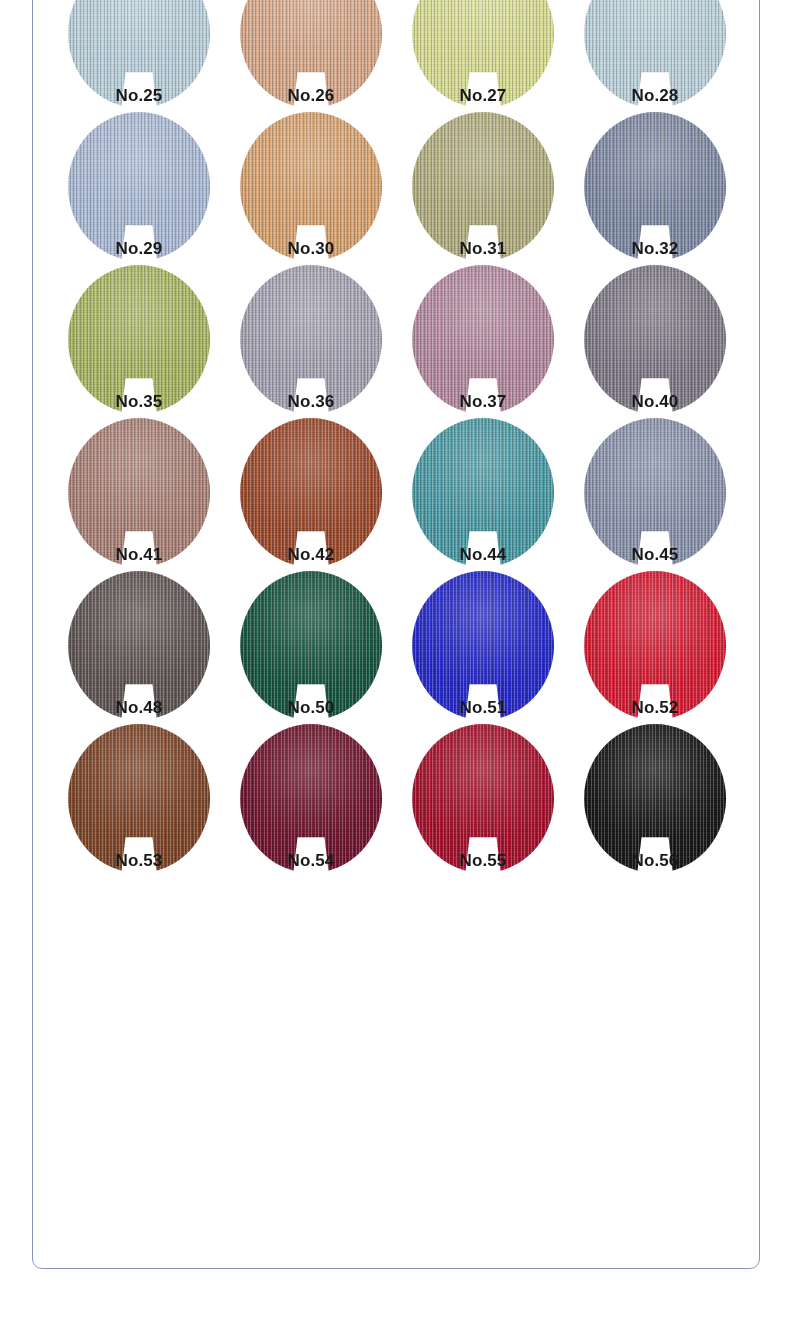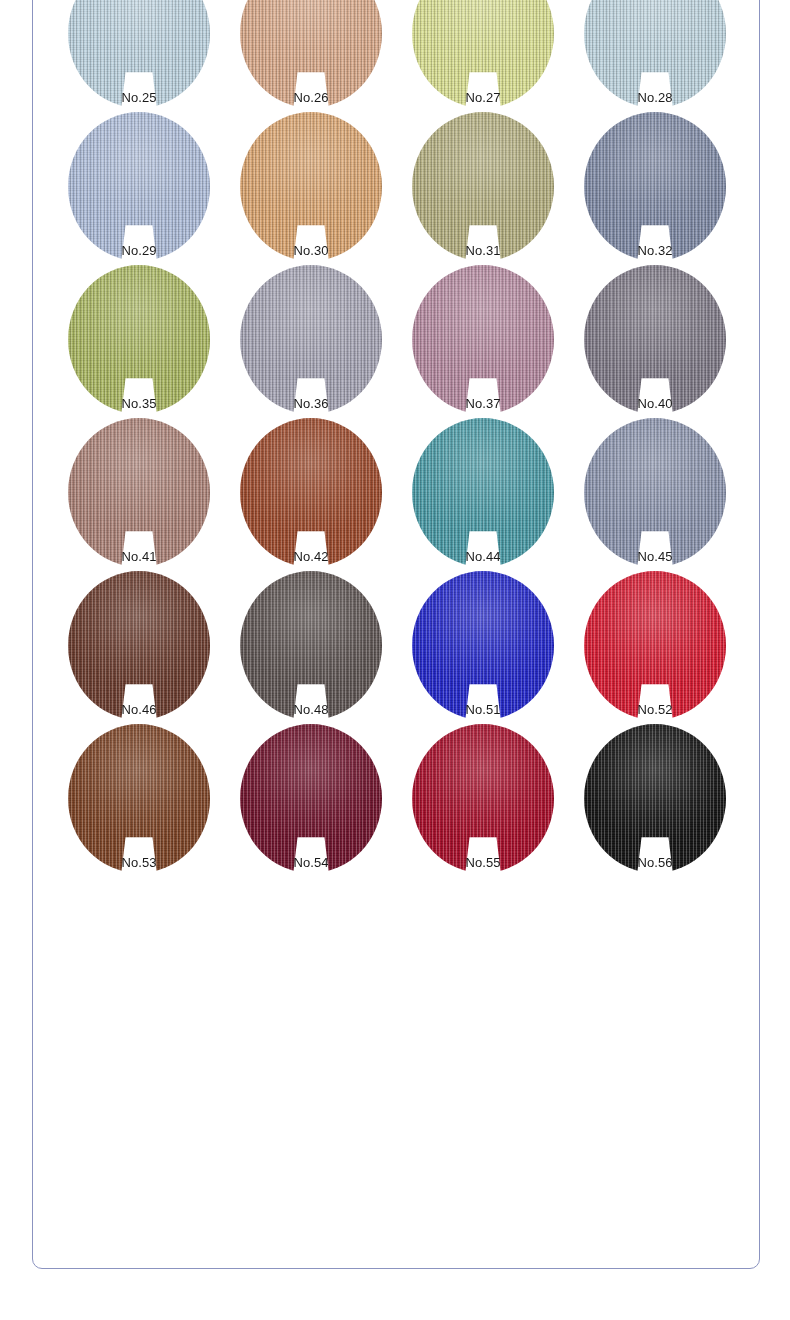--- a/index.html
+++ b/index.html
@@ -95,22 +95,22 @@
         rgba(0,0,0,0.22) 100%);
     pointer-events:none;
   }
 
   .swatch-label {
     position:absolute;
     left:0;
     bottom:2px;
     width:172px;
     text-align:center;
-    font-size:13px;
-    font-weight:normal;
+    font-size:17px;
+    font-weight:bold;
     color:#1a1a1a;
     letter-spacing:0.1px;
     line-height:1;
     z-index:3;
   }
 </style>
 </head>
 <body>
 
 <div id="swatch-card" style="border-color: rgb(139, 147, 192); background: rgb(255, 255, 255);">
@@ -173,28 +173,28 @@
       </div>
       <div class="swatch-cell">
         <div class="swatch-disc" style="background: rgb(74, 154, 165);"></div>
         <div class="swatch-label">No.44</div>
       </div>
       <div class="swatch-cell">
         <div class="swatch-disc" style="background: rgb(139, 148, 173);"></div>
         <div class="swatch-label">No.45</div>
       </div>
       <div class="swatch-cell">
-        <div class="swatch-disc" style="background: rgb(107, 60, 46);"></div>
-        <div class="swatch-label">No.46</div>
-      </div>
-      <div class="swatch-cell">
         <div class="swatch-disc" style="background: rgb(94, 85, 83);"></div>
         <div class="swatch-label">No.48</div>
       </div>
       <div class="swatch-cell">
+        <div class="swatch-disc" style="background: rgb(20, 84, 63);"></div>
+        <div class="swatch-label">No.50</div>
+      </div>
+      <div class="swatch-cell">
         <div class="swatch-disc" style="background: rgb(35, 39, 201);"></div>
         <div class="swatch-label">No.51</div>
       </div>
       <div class="swatch-cell">
         <div class="swatch-disc" style="background: rgb(214, 27, 50);"></div>
         <div class="swatch-label">No.52</div>
       </div>
       <div class="swatch-cell">
         <div class="swatch-disc" style="background: rgb(125, 68, 38);"></div>
         <div class="swatch-label">No.53</div>

